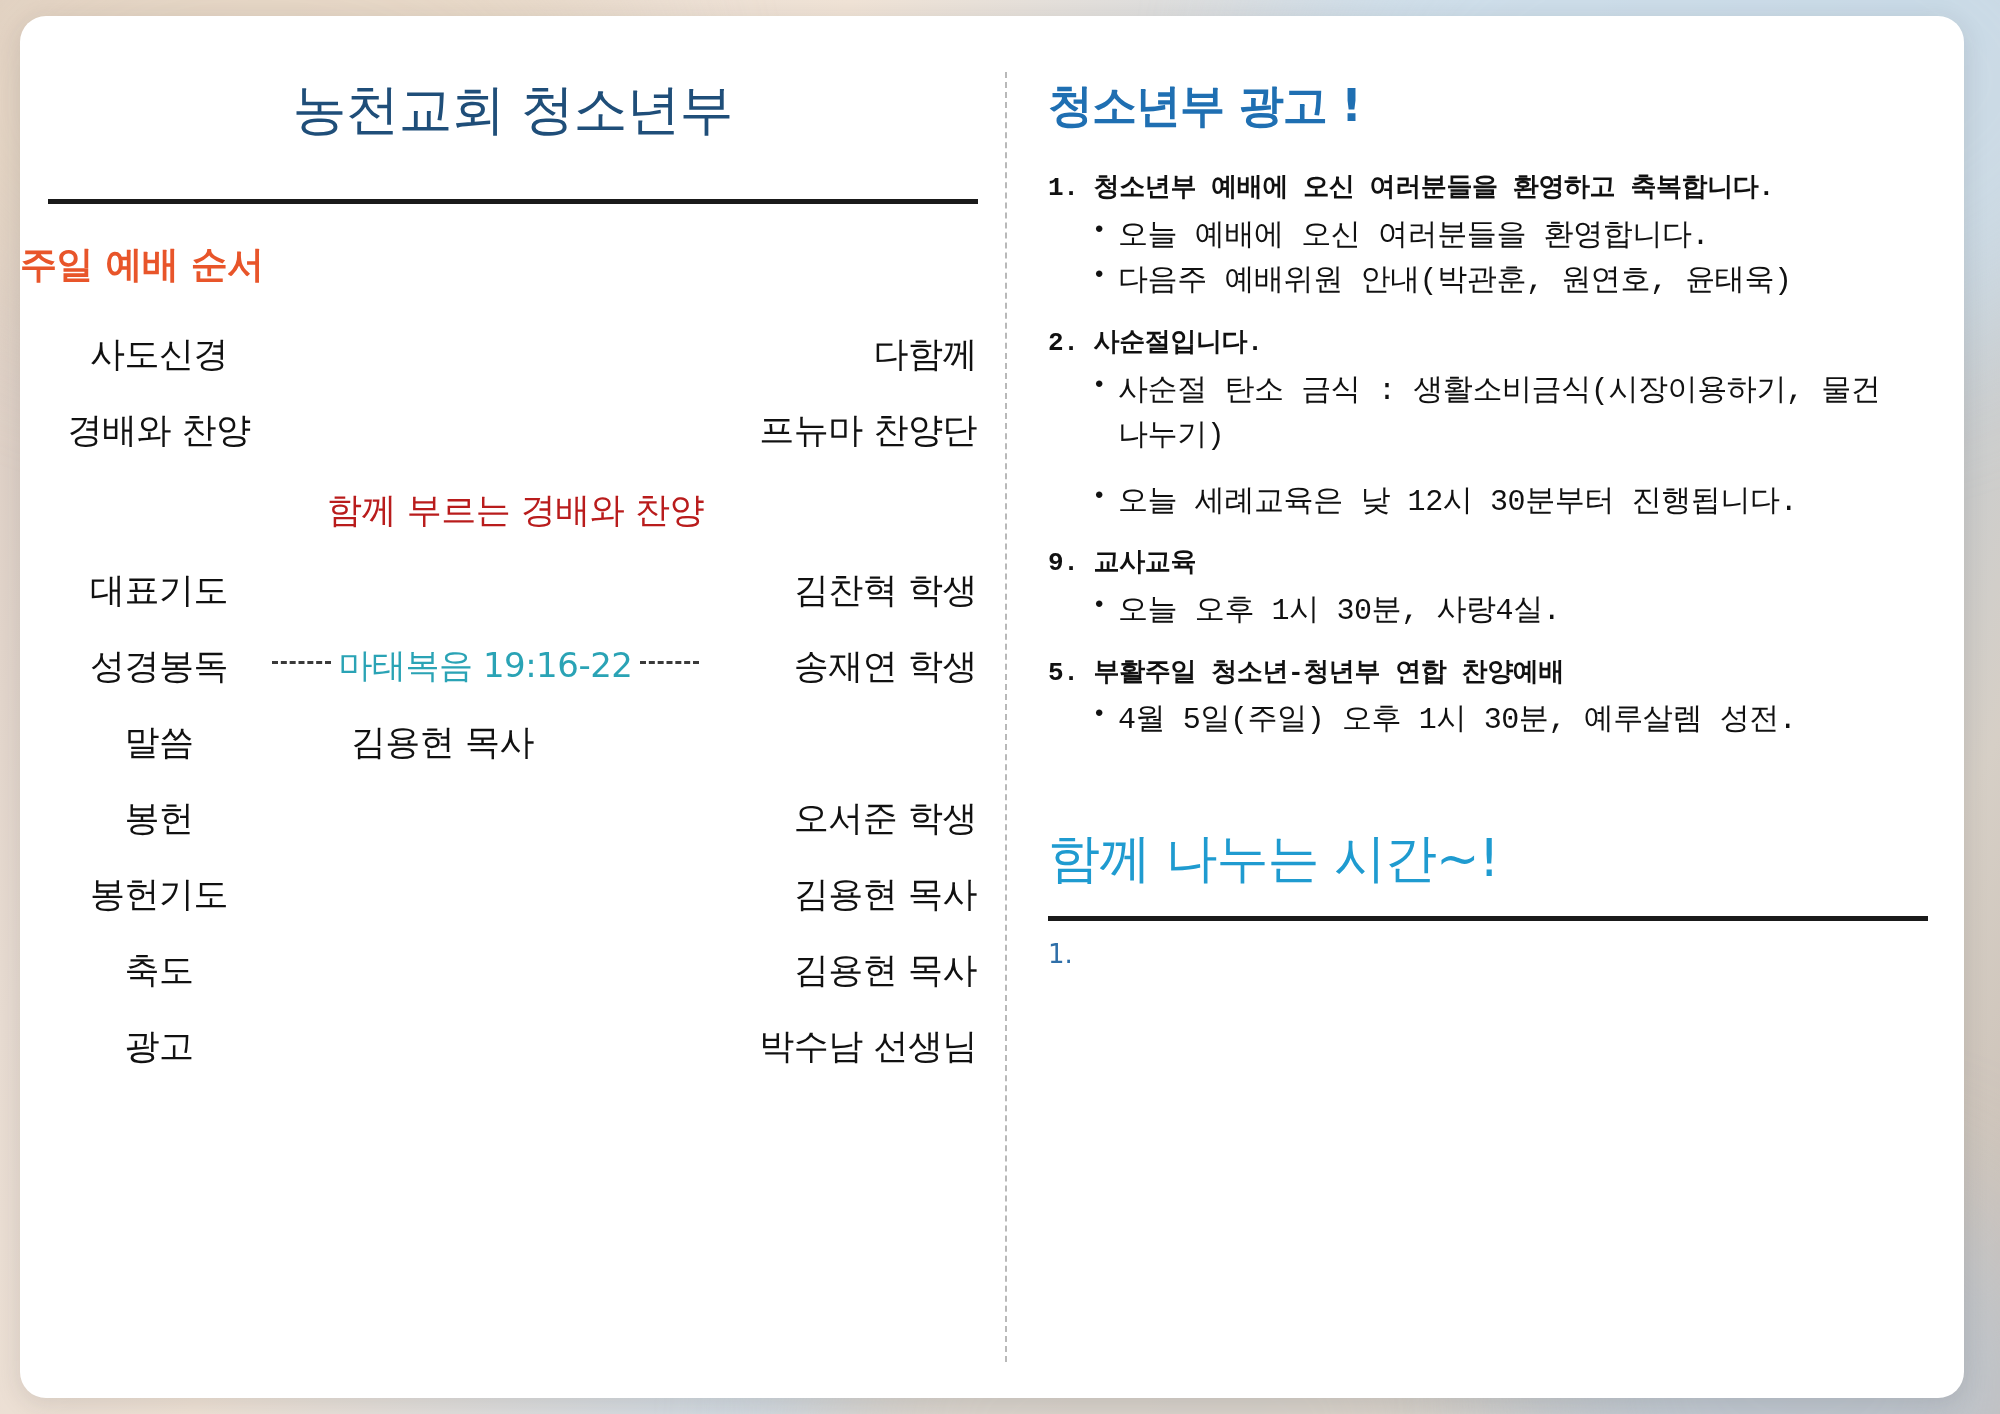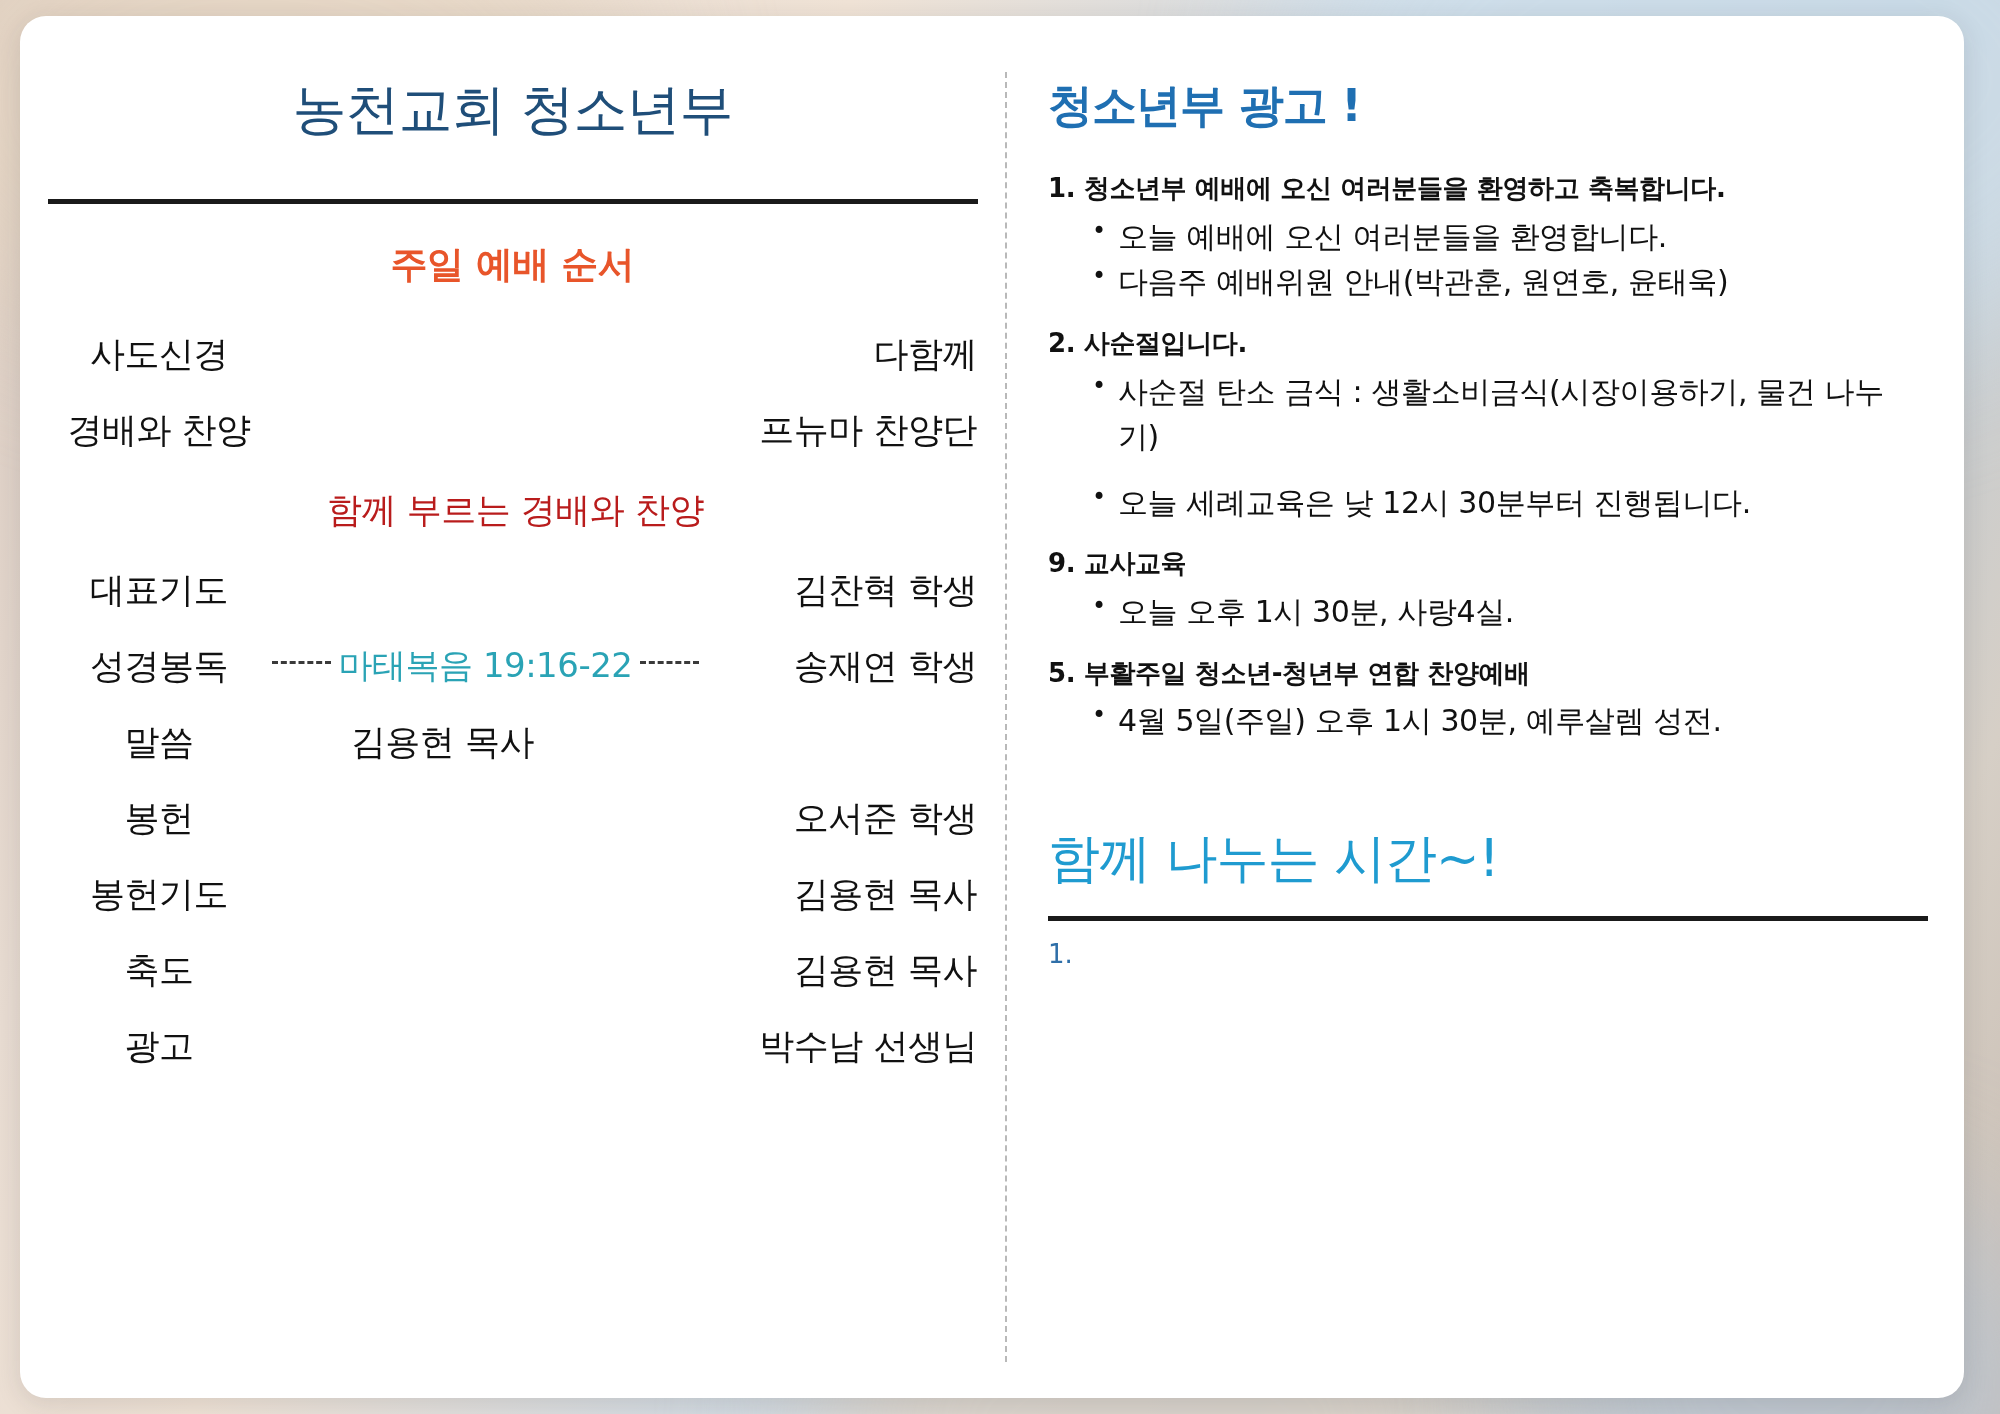--- a/index.html
+++ b/index.html
@@ -57,21 +57,20 @@
     margin-top: 58px;
     letter-spacing: -1px;
   }
   .title-rule {
     width: 930px;
     height: 5px;
     background: #1a1a1a;
     margin: 52px auto 0 auto;
   }
   .section-title {
-    text-align: center;
     font-size: 37px;
     font-weight: 700;
     color: #e8552a;
     margin-top: 36px;
     letter-spacing: -0.5px;
   }
   .order-list {
     margin-top: 26px;
     padding: 0 28px 0 34px;
   }
@@ -147,21 +146,21 @@
     box-sizing: border-box;
     padding: 60px 40px 0 18px;
   }
   .notice-title {
     font-size: 45px;
     font-weight: 700;
     color: #1f6fb2;
     letter-spacing: -1px;
     margin-bottom: 34px;
   }
-  .notice-item { margin-bottom: 20px; }
+  .notice-item { margin-bottom: 20px; font-family: Liberation Mono, monospace; }
   .notice-head {
     font-size: 26px;
     font-weight: 700;
     color: #111;
     letter-spacing: -0.4px;
     line-height: 1.45;
   }
   .notice-subs {
     list-style: none;
     margin: 6px 0 0 0;

